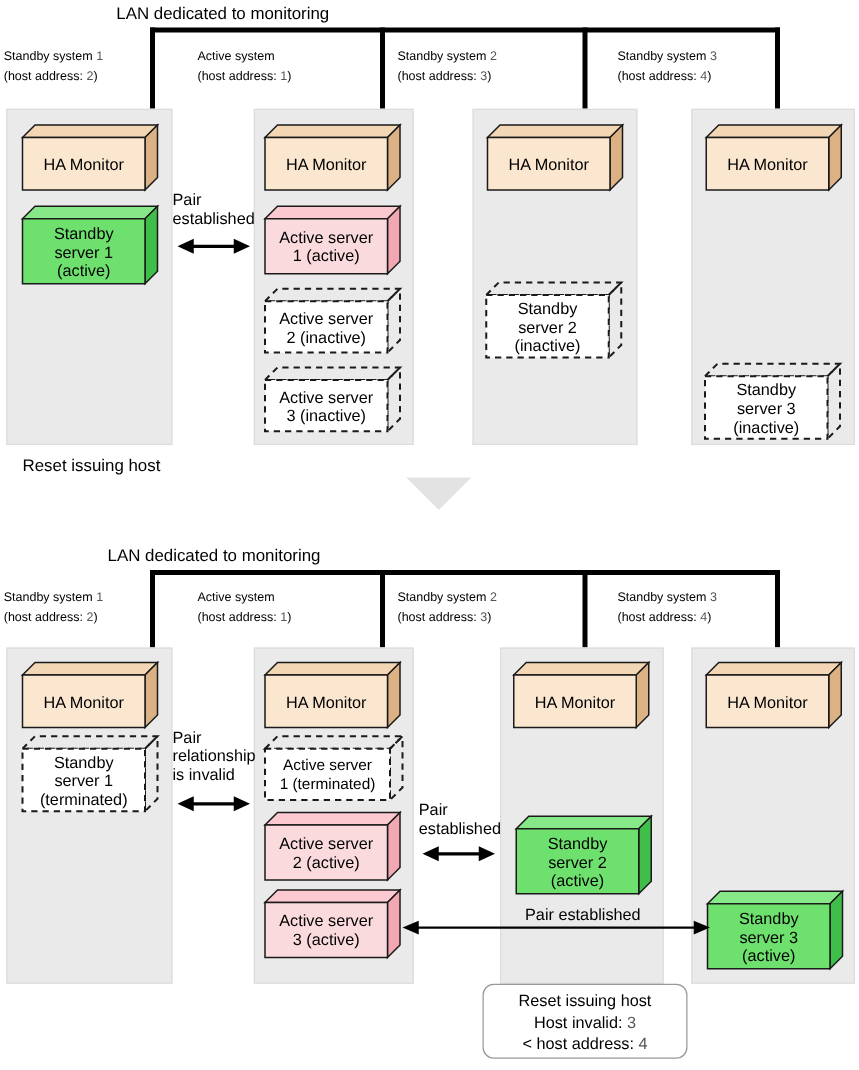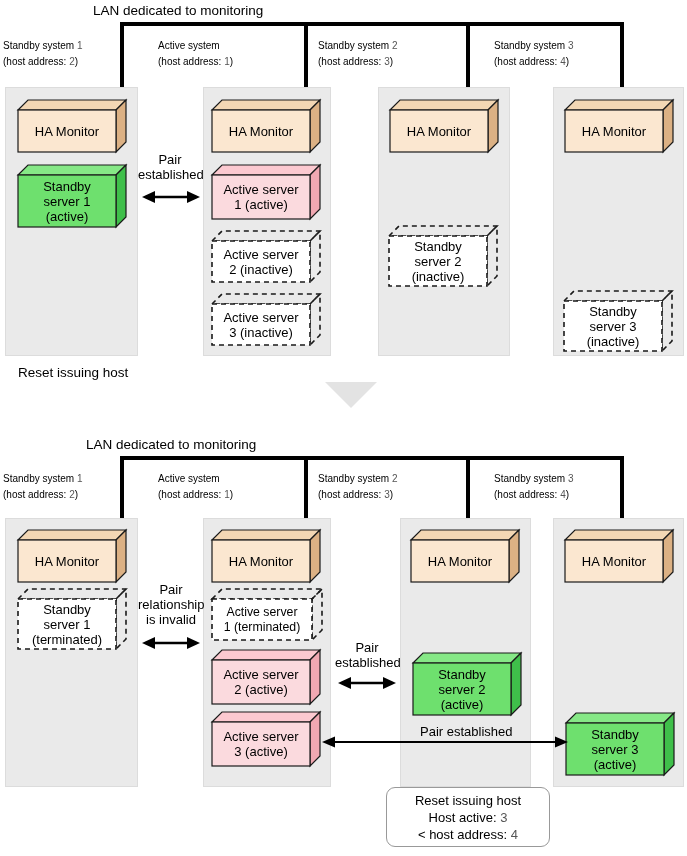--- a/index.html
+++ b/index.html
@@ -18,21 +18,21 @@
   
   .lan-label{
     font-size:13.5px;line-height:16px;white-space:nowrap;
   }
   .sys-label{
     font-size:10px;line-height:16px;white-space:nowrap;
   }
   .sys-label .num{color:#555;}
   .plain-label{font-size:13.5px;line-height:16px;white-space:nowrap;}
   .pair-label{
-    font-size:13px;line-height:15px;text-align:center;white-space:nowrap;
+    font-size:13px;line-height:15px;text-align:left;white-space:nowrap;
   }
 
   
   .bus-h{position:absolute;background:#000;height:4px;}
   .bus-v{position:absolute;background:#000;width:4px;}
 
   
   .panel{
     position:absolute;
     background:#eaeaea;
@@ -389,17 +389,17 @@
   <div class="abs arrow" style="left:322px;top:734px;">
     <svg width="246" height="16" viewBox="0 0 246 16">
       <line x1="9" y1="8" x2="237" y2="8" stroke="#000" stroke-width="1.8"></line>
       <polygon points="0,8 13,2.5 13,13.5" fill="#000"></polygon>
       <polygon points="246,8 233,2.5 233,13.5" fill="#000"></polygon>
     </svg>
   </div>
 
   <div class="callout" style="left:386px;top:787px;width:164px;height:60px;">
     <div>Reset issuing host</div>
-    <div><span>Host active: </span><span class="num">3</span></div>
+    <div><span>Host invalid: </span><span class="num">3</span></div>
     <div><span>&lt; host address: </span><span class="num">4</span></div>
   </div>
 
 </div>
 
 </body></html>

